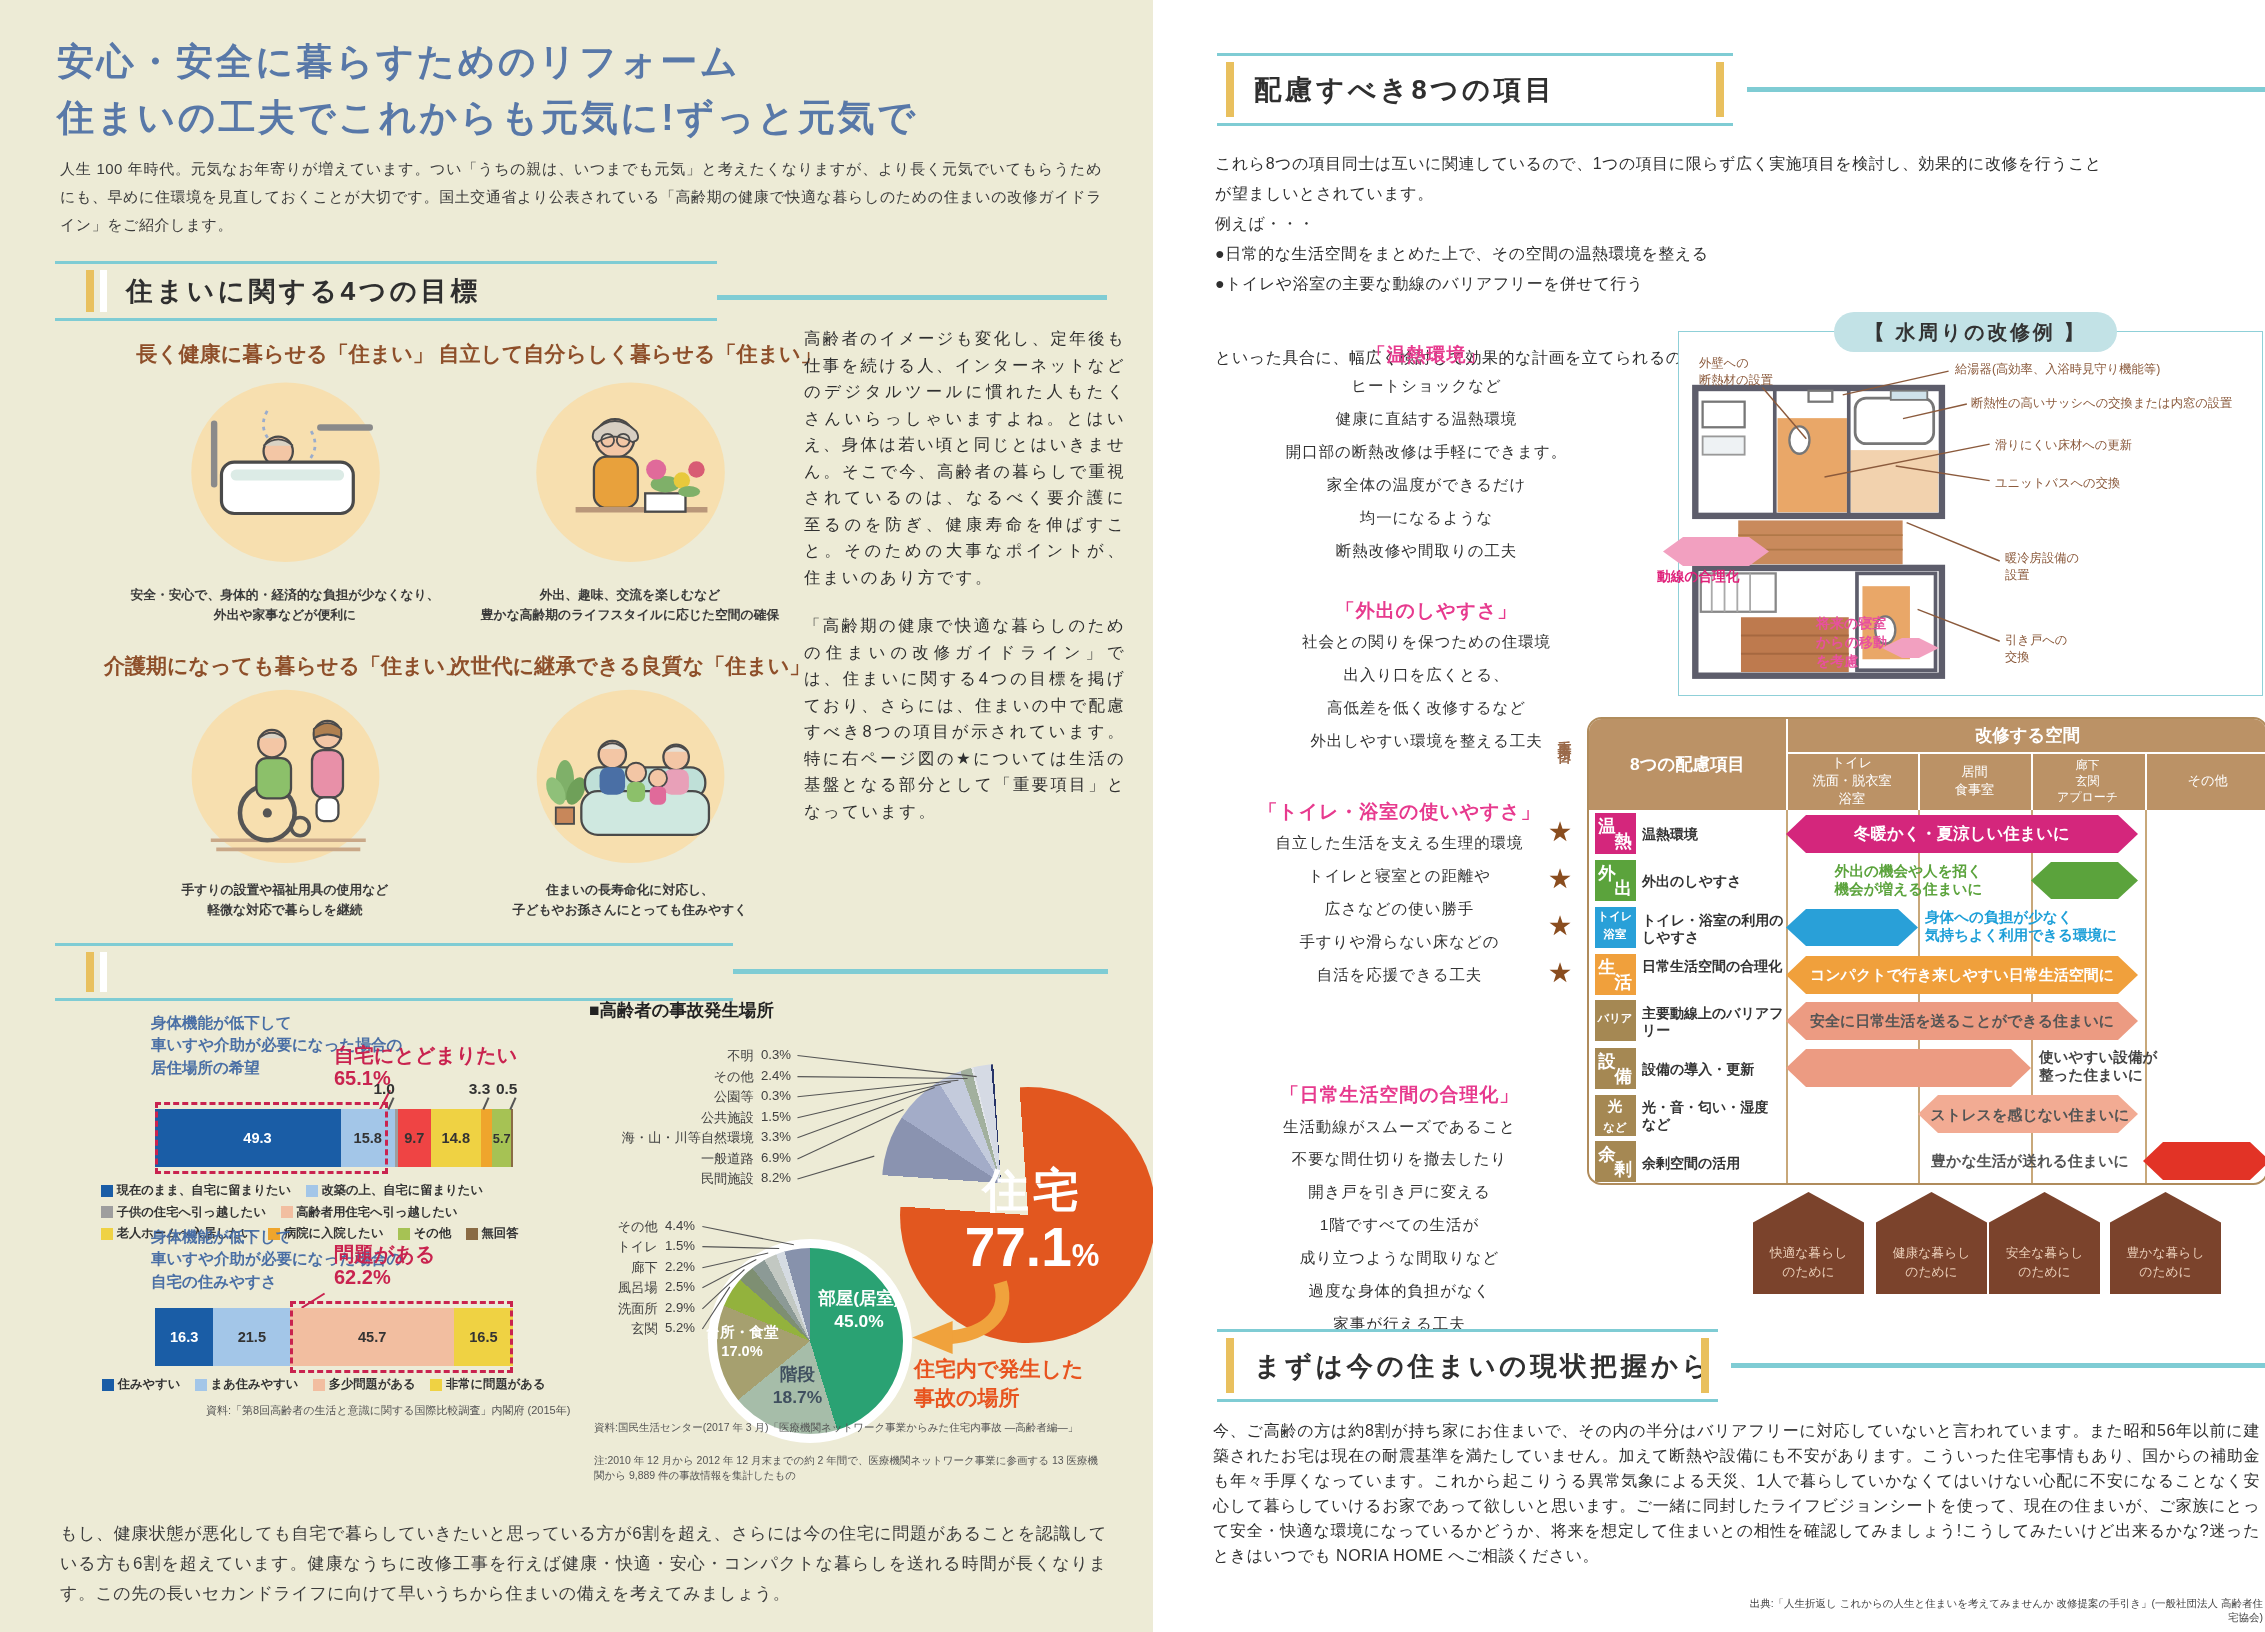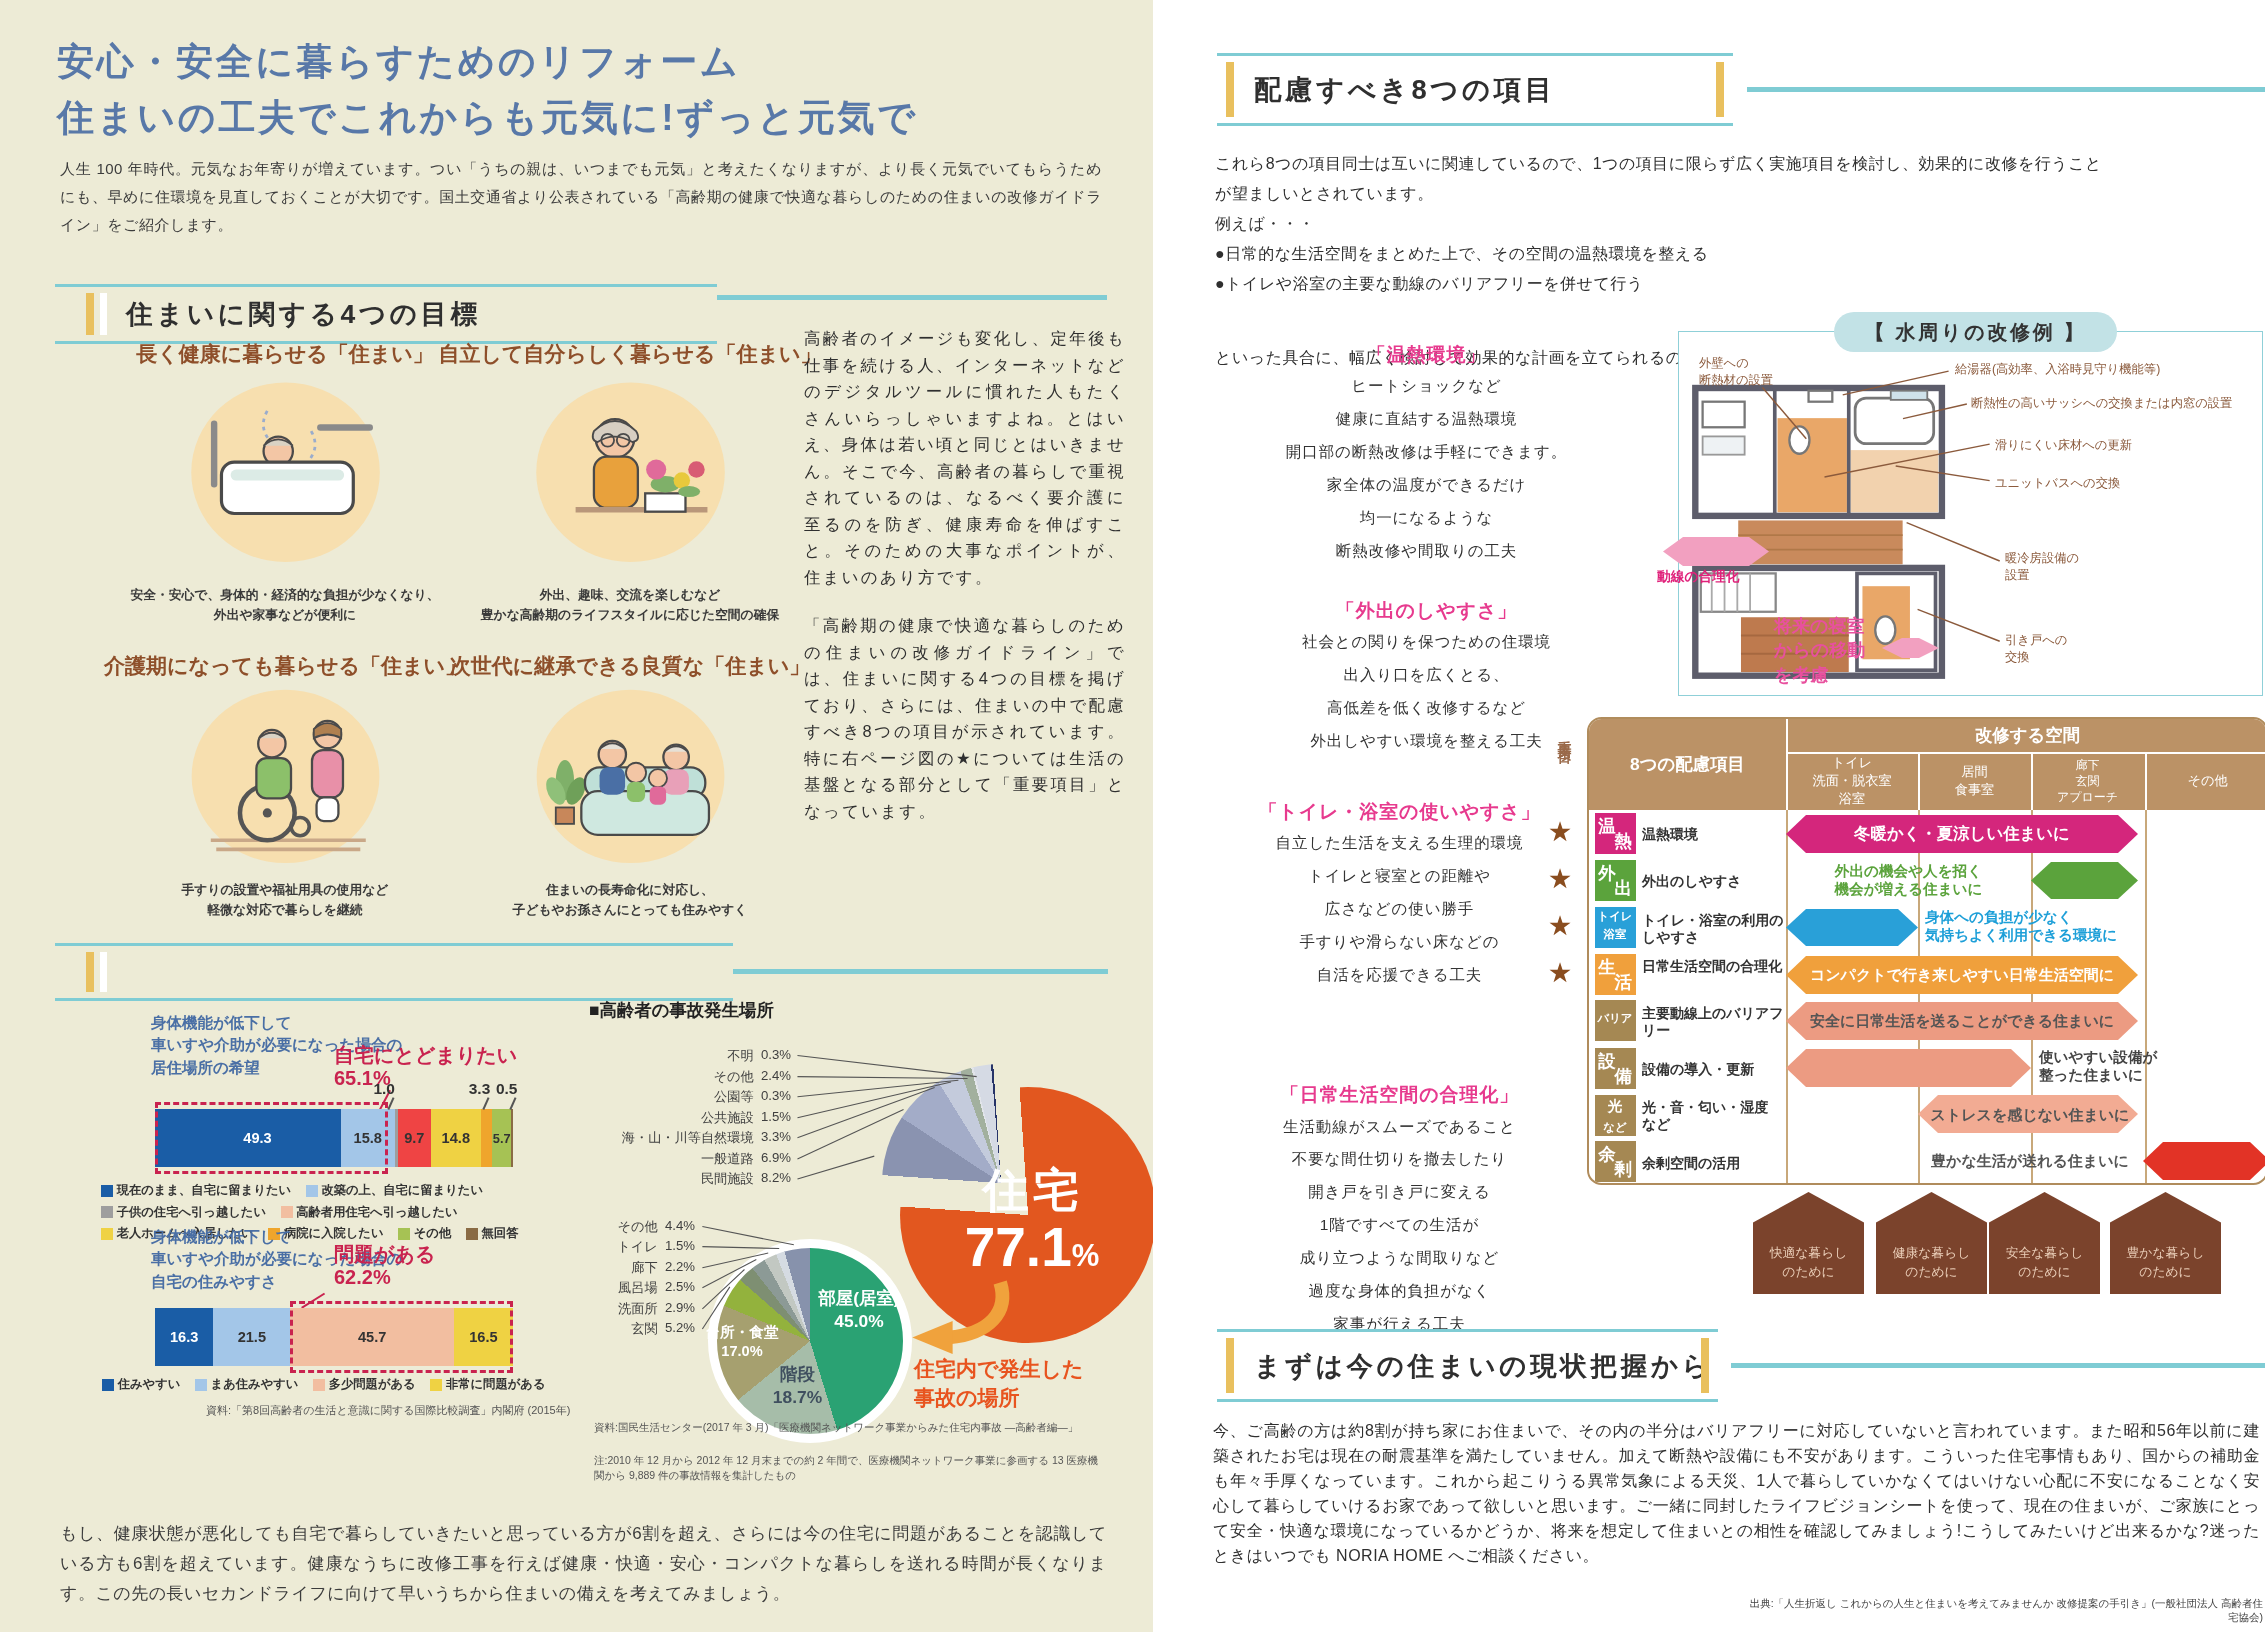--- a/index.html
+++ b/index.html
@@ -35,21 +35,21 @@
   .srcnote{font-size:11px;color:#555;}
   .pie-label{display:flex;justify-content:flex-end;gap:7.3px;font-size:13.2px;color:#3f3f3f;white-space:nowrap;}
   .redline{position:absolute;width:1.8px;background:#c9234f;}
   
   .pink-sec-title{font-size:19px;font-weight:bold;color:#e73a8e;text-align:center;letter-spacing:0.9px;}
   .sec-line{font-size:15.5px;color:#333;text-align:center;white-space:nowrap;letter-spacing:0.9px;}
   .para-line{font-size:16px;color:#2f2f2f;letter-spacing:0.5px;white-space:nowrap;}
   .diagram-box{box-sizing:border-box;border:1.8px solid #8fd0d8;background:#fff;}
   .pill{background:#c2e2e6;border-radius:20px;display:flex;align-items:center;justify-content:center;font-size:20px;font-weight:bold;color:#333;letter-spacing:2.7px;}
   .dlabel{font-size:12.3px;color:#8b5a3c;line-height:1.35;white-space:pre-line;}
-  .pinktxt{color:#e8509e;font-weight:bold;font-size:18px;line-height:1.35;white-space:pre-line;}
+  .pinktxt{color:#e8509e;font-weight:bold;font-size:14px;line-height:1.35;white-space:pre-line;margin-left:42px;}
   .arr{clip-path:polygon(0 50%,20px 0,calc(100% - 20px) 0,100% 50%,calc(100% - 20px) 100%,20px 100%);display:flex;align-items:center;justify-content:center;}
   .arr .at{font-weight:bold;color:#fff;white-space:nowrap;}
   .tbl-box{box-sizing:border-box;border:2.7px solid #b08c5c;border-radius:14.6px;background:#fff;overflow:hidden;}
   .tbl-head{background:#bb9266;}
   .tbl-white-ln{background:#fff;position:absolute;}
   .tbl-vln{position:absolute;width:1.8px;background:#c8a87a;}
   .colhead{position:absolute;color:#fff;font-size:13.2px;line-height:1.35;text-align:center;white-space:pre-line;display:flex;align-items:center;justify-content:center;}
   .badge{position:absolute;width:41px;height:41px;color:#fff;font-weight:bold;}
   .badge .l1{position:absolute;top:0.9px;left:3.7px;font-size:17.4px;}
   .badge .l2{position:absolute;bottom:0.9px;right:3.7px;font-size:17.4px;}
@@ -65,21 +65,21 @@
 </head>
 <body>
 
 <div id="canvas">
 
   <div id="left-page">
     <div class="abs main-title" style="left:57px;top:37px;">安心・安全に暮らすためのリフォーム</div>
     <div class="abs main-title" style="left:57px;top:93px;">住まいの工夫でこれからも元気に!ずっと元気で</div>
     <div class="abs intro" style="left:60px;top:155px;width:1042px;">人生 100 年時代。元気なお年寄りが増えています。つい「うちの親は、いつまでも元気」と考えたくなりますが、より長く元気でいてもらうためにも、早めに住環境を見直しておくことが大切です。国土交通省より公表されている「高齢期の健康で快適な暮らしのための住まいの改修ガイドライン」をご紹介します。</div>
 
-    <div class="abs hdr" style="left:55px;top:284px;width:662px;height:60px;">
+    <div class="abs hdr" style="left:55px;top:261px;width:662px;height:60px;">
       <div class="ybar"></div>
       <div class="wbar"></div>
       <div class="hdr-title">住まいに関する4つの目標</div>
     </div>
     <div class="abs teal-ext" style="left:717px;top:295px;width:390px;"></div>
 
     <div class="abs goal-title" style="left:84px;top:340px;width:402px;">長く健康に暮らせる「住まい」</div>
     <div class="abs goal-title" style="left:429px;top:340px;width:402px;">自立して自分らしく暮らせる「住まい」</div>
 
     <svg class="abs" style="left:183px;top:367px;" width="206" height="206" viewBox="0 0 225 225">

